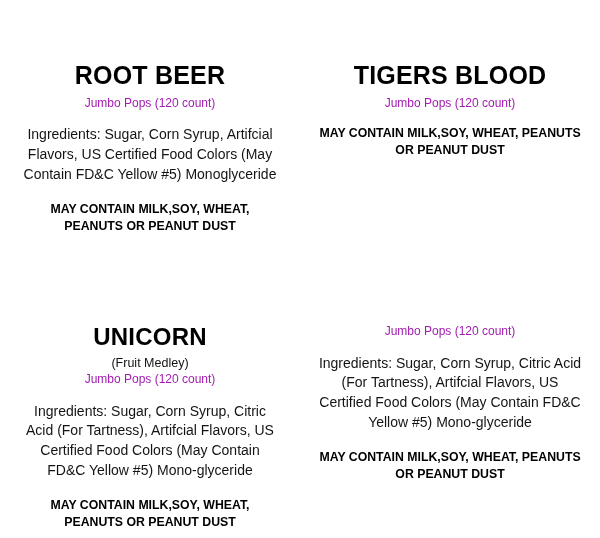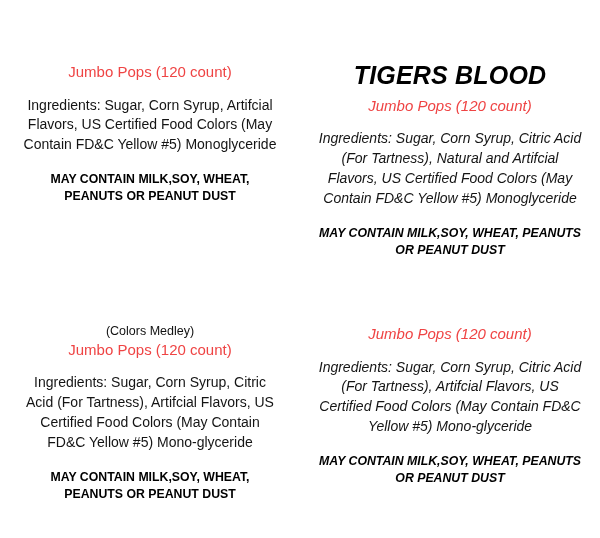--- a/index.html
+++ b/index.html
@@ -29,21 +29,20 @@
     padding: 0 18px;
     text-align: center;
   }
   .label.left {
     padding-left: 22px;
     padding-right: 22px;
   }
   .label.right {
     padding-left: 18px;
     padding-right: 18px;
-    font-style: italic;
   }
   .title {
     font-size: 25px;
     font-weight: bold;
     letter-spacing: 0.2px;
     line-height: 1.1;
     margin: 0 0 6px 0;
     color: #000000;
   }
   .title.small {
@@ -52,24 +51,24 @@
   .subtitle {
     font-size: 12.5px;
     line-height: 1.25;
     margin: 0 0 2px 0;
     color: #111111;
   }
   .subtitle.tight {
     margin-bottom: 0;
   }
   .count {
-    font-size: 15px;
+    font-size: 12px;
     line-height: 1.3;
     margin: 0 0 14px 0;
-    color: #ef4444;
+    color: #a21caf;
   }
   .ingredients {
     font-size: 14px;
     line-height: 1.42;
     margin: 0 0 16px 0;
     color: #141414;
   }
   .allergen {
     font-size: 12.3px;
     font-weight: bold;
@@ -77,34 +76,35 @@
     margin: 0;
     color: #000000;
   }
 </style>
 </head>
 <body>
 
 <div class="sheet">
 
   <div class="label left">
+    <div class="title">ROOT BEER</div>
     <div class="count">Jumbo Pops (120 count)</div>
     <div class="ingredients">Ingredients: Sugar, Corn Syrup, Artifcial Flavors, US Certified Food Colors (May Contain FD&amp;C Yellow #5) Monoglyceride</div>
     <div class="allergen">MAY CONTAIN MILK,SOY, WHEAT, PEANUTS OR PEANUT DUST</div>
   </div>
 
   <div class="label right">
     <div class="title">TIGERS BLOOD</div>
     <div class="count">Jumbo Pops (120 count)</div>
-    <div class="ingredients">Ingredients: Sugar, Corn Syrup, Citric Acid (For Tartness), Natural and Artifcial Flavors, US Certified Food Colors (May Contain FD&amp;C Yellow #5) Monoglyceride</div>
     <div class="allergen">MAY CONTAIN MILK,SOY, WHEAT, PEANUTS OR PEANUT DUST</div>
   </div>
 
   <div class="label left">
-    <div class="subtitle tight">(Colors Medley)</div>
+    <div class="title small">UNICORN</div>
+    <div class="subtitle tight">(Fruit Medley)</div>
     <div class="count">Jumbo Pops (120 count)</div>
     <div class="ingredients">Ingredients: Sugar, Corn Syrup, Citric Acid (For Tartness), Artifcial Flavors, US Certified Food Colors (May Contain FD&amp;C Yellow #5) Mono-glyceride</div>
     <div class="allergen">MAY CONTAIN MILK,SOY, WHEAT, PEANUTS OR PEANUT DUST</div>
   </div>
 
   <div class="label right">
     <div class="count">Jumbo Pops (120 count)</div>
     <div class="ingredients">Ingredients: Sugar, Corn Syrup, Citric Acid (For Tartness), Artifcial Flavors, US Certified Food Colors (May Contain FD&amp;C Yellow #5) Mono-glyceride</div>
     <div class="allergen">MAY CONTAIN MILK,SOY, WHEAT, PEANUTS OR PEANUT DUST</div>
   </div>

